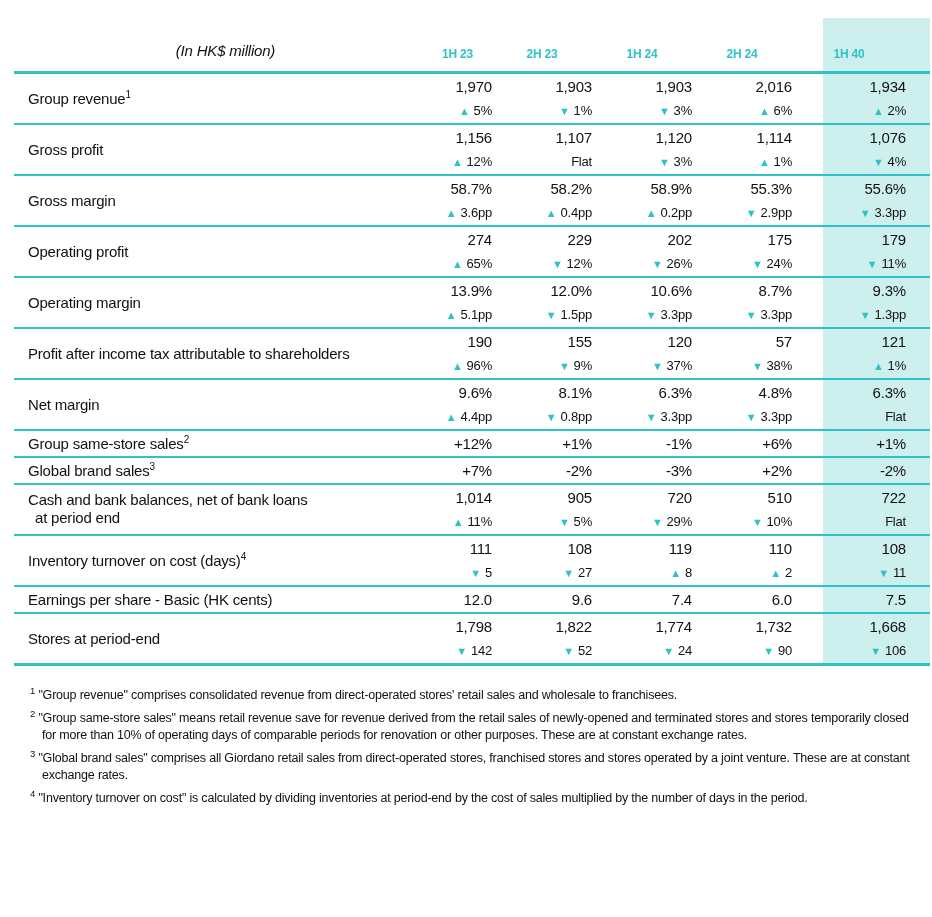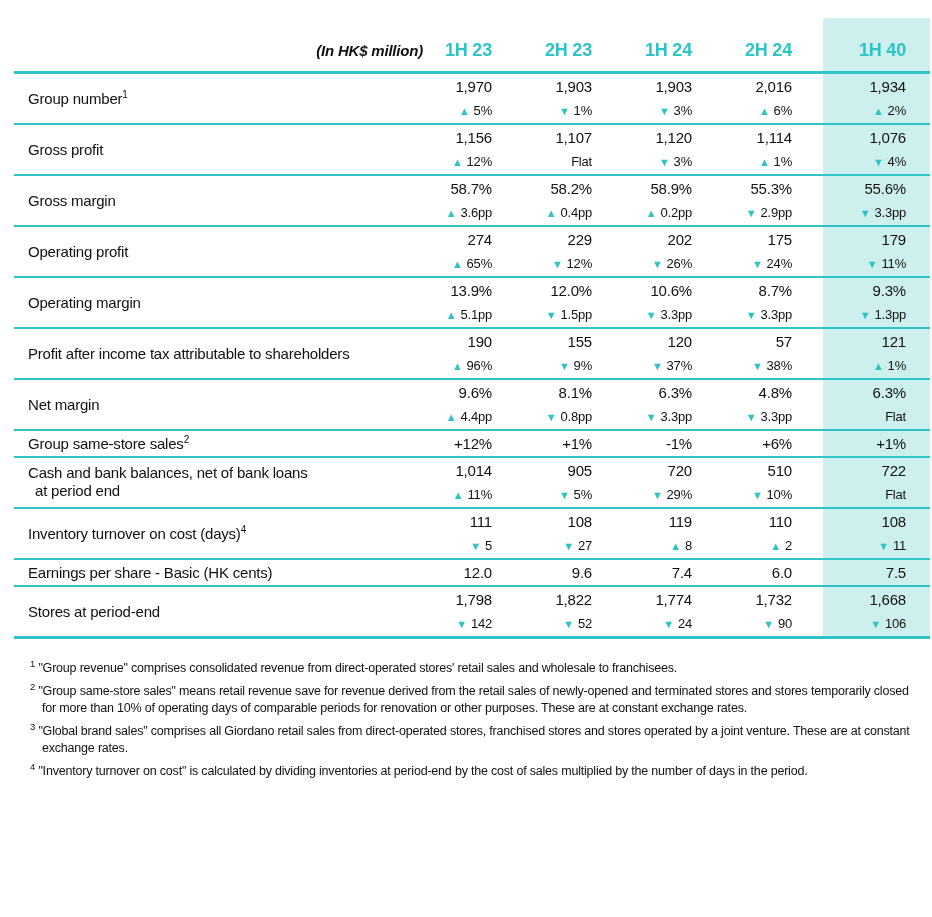--- a/index.html
+++ b/index.html
@@ -19,28 +19,28 @@
   }
   .page { padding: 18px 2px 0 14px; }
 
   table.fin {
     border-collapse: collapse;
     width: 916px;
     table-layout: fixed;
   }
   thead th { border-bottom: 3px solid var(--accent); height: 54px; }
   th.label-col {
-    text-align: right; vertical-align: bottom;
-    font-style: italic; font-weight: bold; font-size: 15px;
+    text-align: center; vertical-align: bottom;
+    font-style: italic; font-weight: normal; font-size: 15px;
     padding: 0 0 12px 14px;
   }
   th.col-head {
     color: var(--accent);
-    font-size: 18px; font-weight: bold;
-    text-align: right; vertical-align: bottom;
+    font-size: 12px; font-weight: bold;
+    vertical-align: bottom;
     padding: 0 0 10px 0;
   }
   tbody td { border-bottom: 2px solid var(--accent); }
   tbody tr:last-child td { border-bottom-width: 3px; }
   td.lbl {
     font-size: 15px;
     padding: 0 0 0 14px;
     vertical-align: middle;
     text-align: left;
   }
@@ -88,21 +88,21 @@
           <th class="col-head">2H 23</th>
           <th class="col-head">1H 24</th>
           <th class="col-head">2H 24</th>
           <th class="col-head hl">1H 40</th>
         </tr>
     </thead>
     <tbody>
 
     <tr class="double">
     <td class="lbl">
-      <span class="lbl-main">Group number</span><sup class="lbl-sup">1</sup>
+      <span class="lbl-main">Group revenue</span><sup class="lbl-sup">1</sup>
       
     </td>
   <td class="num">
     <div class="val">1,970</div>
     <div class="chg"><span class="tri">▲</span><span class="chg-text">5%</span></div>
   </td>
           <td class="num">
     <div class="val">1,903</div>
     <div class="chg"><span class="tri">▼</span><span class="chg-text">1%</span></div>
   </td>
@@ -291,20 +291,46 @@
           <td class="num">
     <div class="val">-1%</div>
 
   </td>
           <td class="num">
     <div class="val">+6%</div>
 
   </td>
           <td class="num hl">
     <div class="val">+1%</div>
+
+  </td>
+        </tr>
+        <tr class="single">
+    <td class="lbl">
+      <span class="lbl-main">Global brand sales</span><sup class="lbl-sup">3</sup>
+      
+    </td>
+  <td class="num">
+    <div class="val">+7%</div>
+
+  </td>
+          <td class="num">
+    <div class="val">-2%</div>
+
+  </td>
+          <td class="num">
+    <div class="val">-3%</div>
+
+  </td>
+          <td class="num">
+    <div class="val">+2%</div>
+
+  </td>
+          <td class="num hl">
+    <div class="val">-2%</div>
 
   </td>
         </tr>
         <tr class="double">
     <td class="lbl">
       <span class="lbl-main">Cash and bank balances, net of bank loans</span>
       <div class="lbl-line2">at period end</div>
     </td>
   <td class="num">
     <div class="val">1,014</div>

